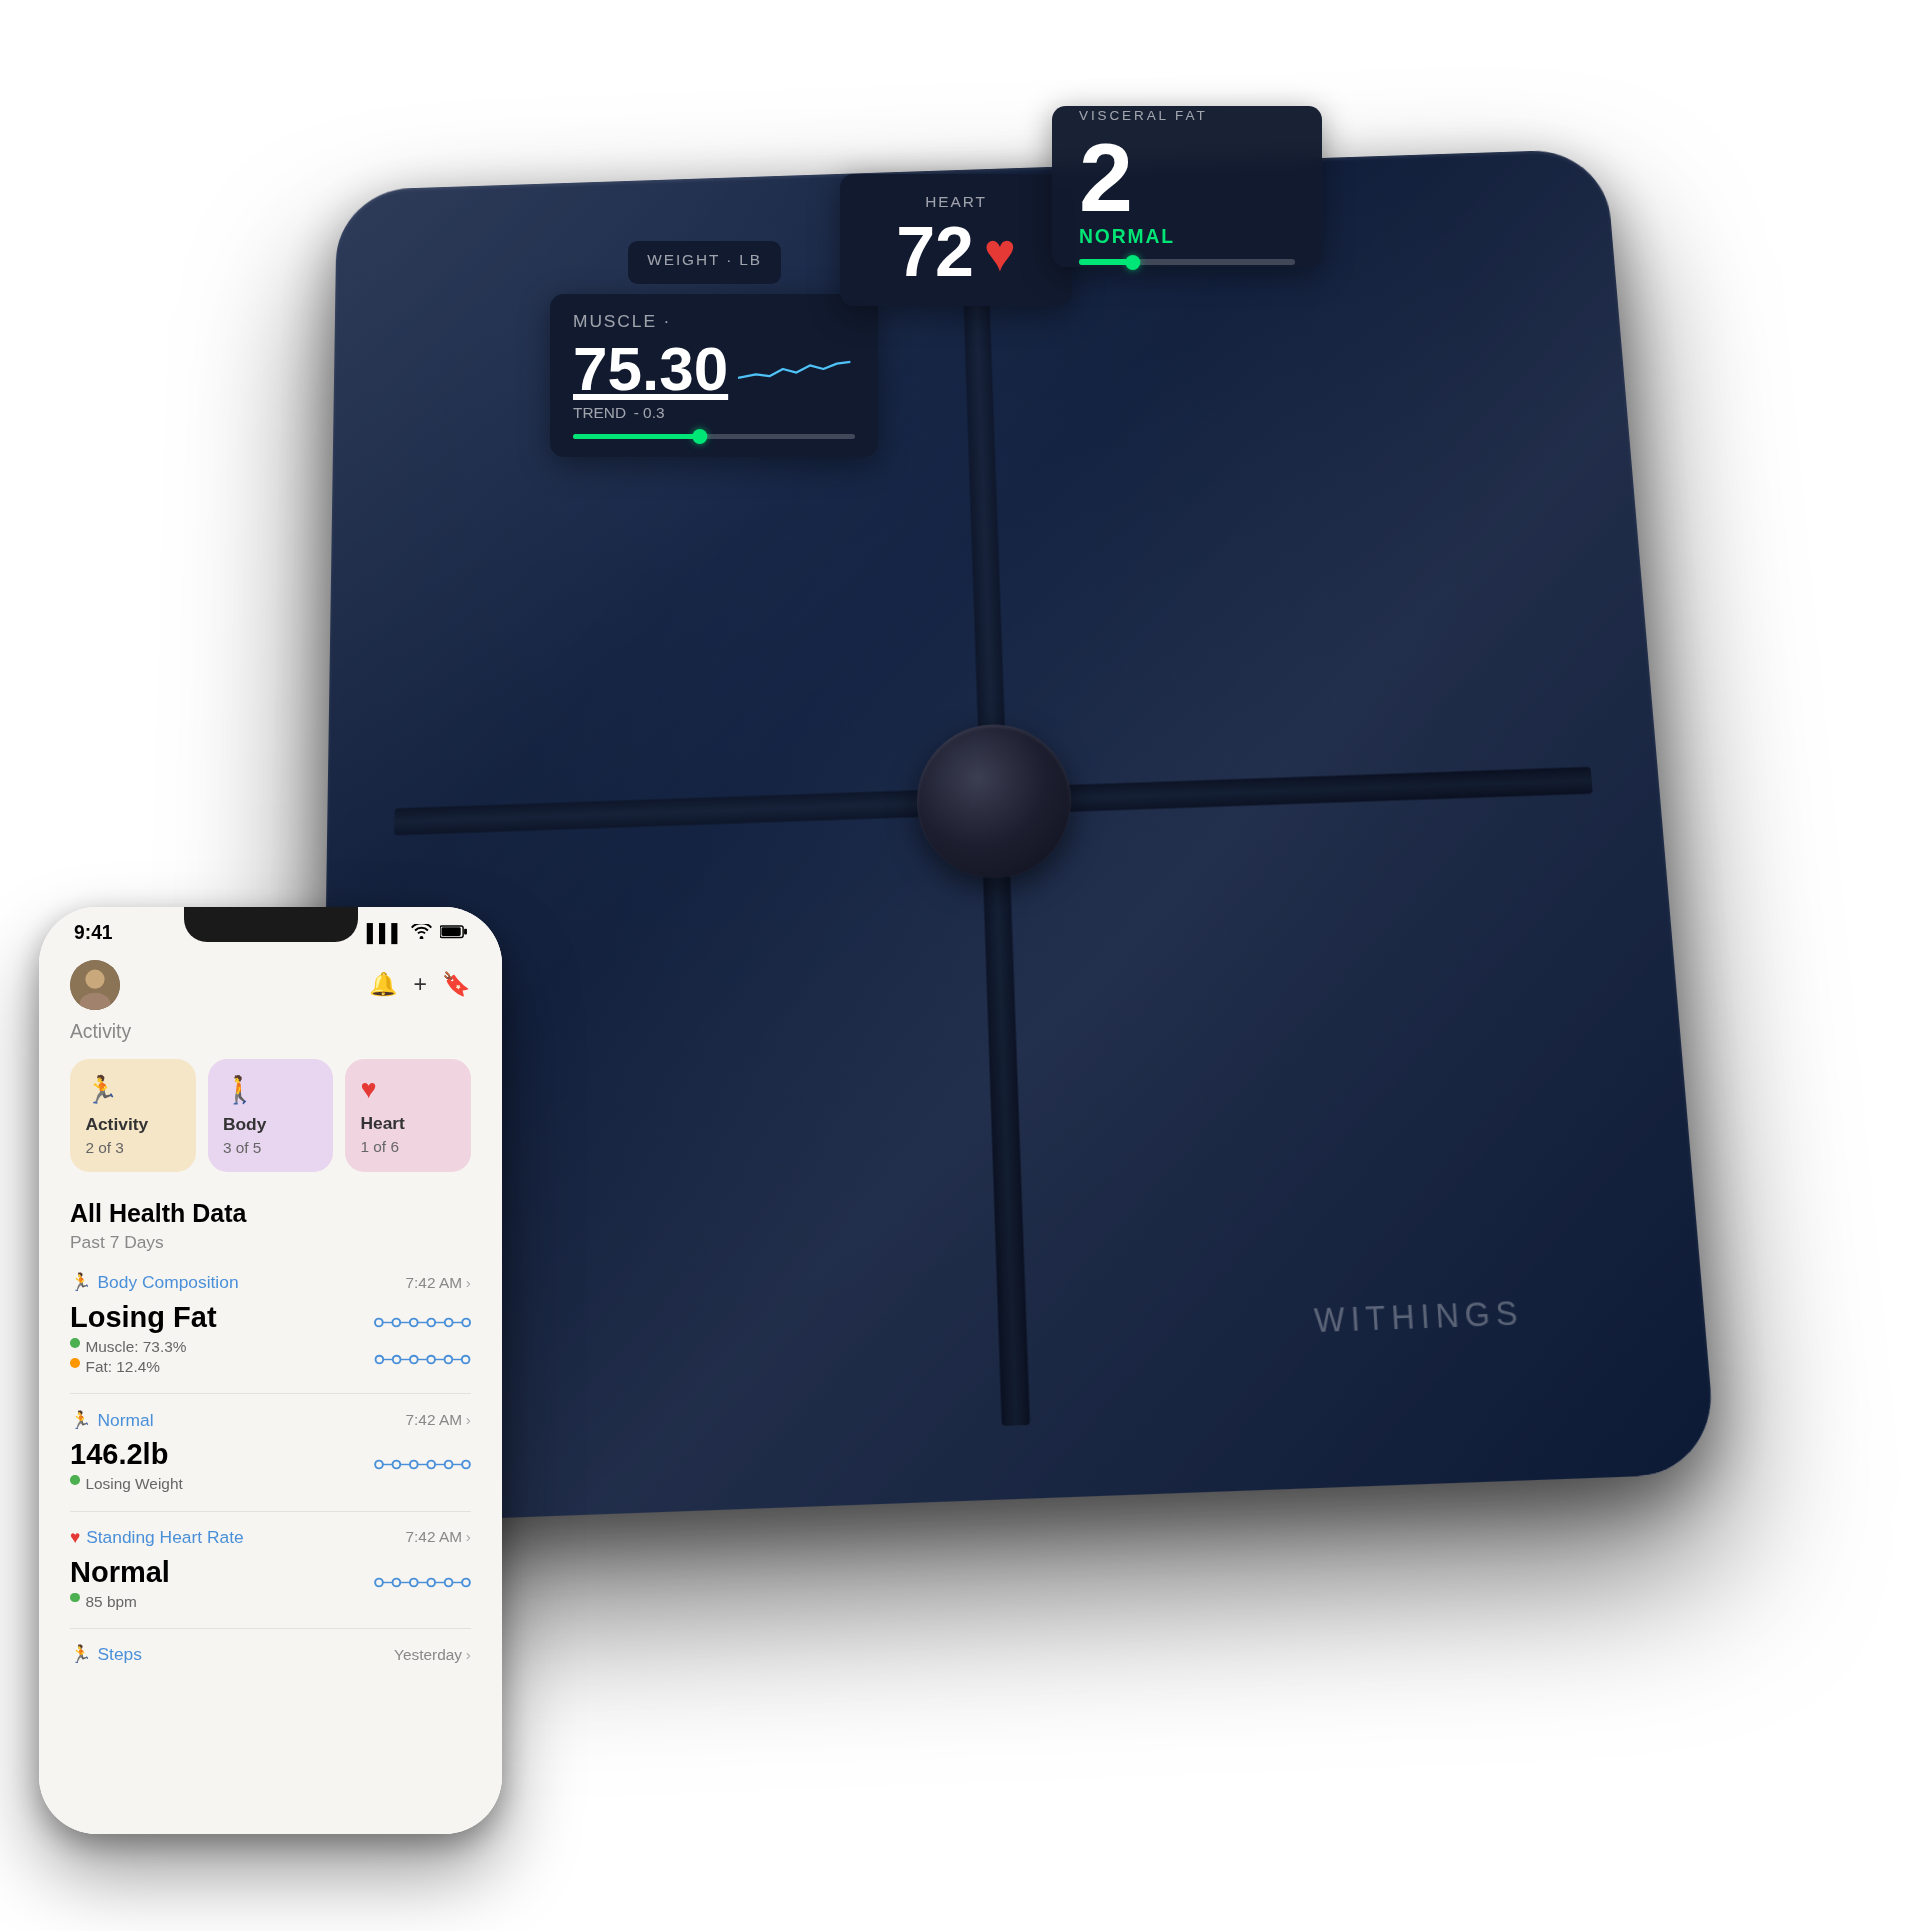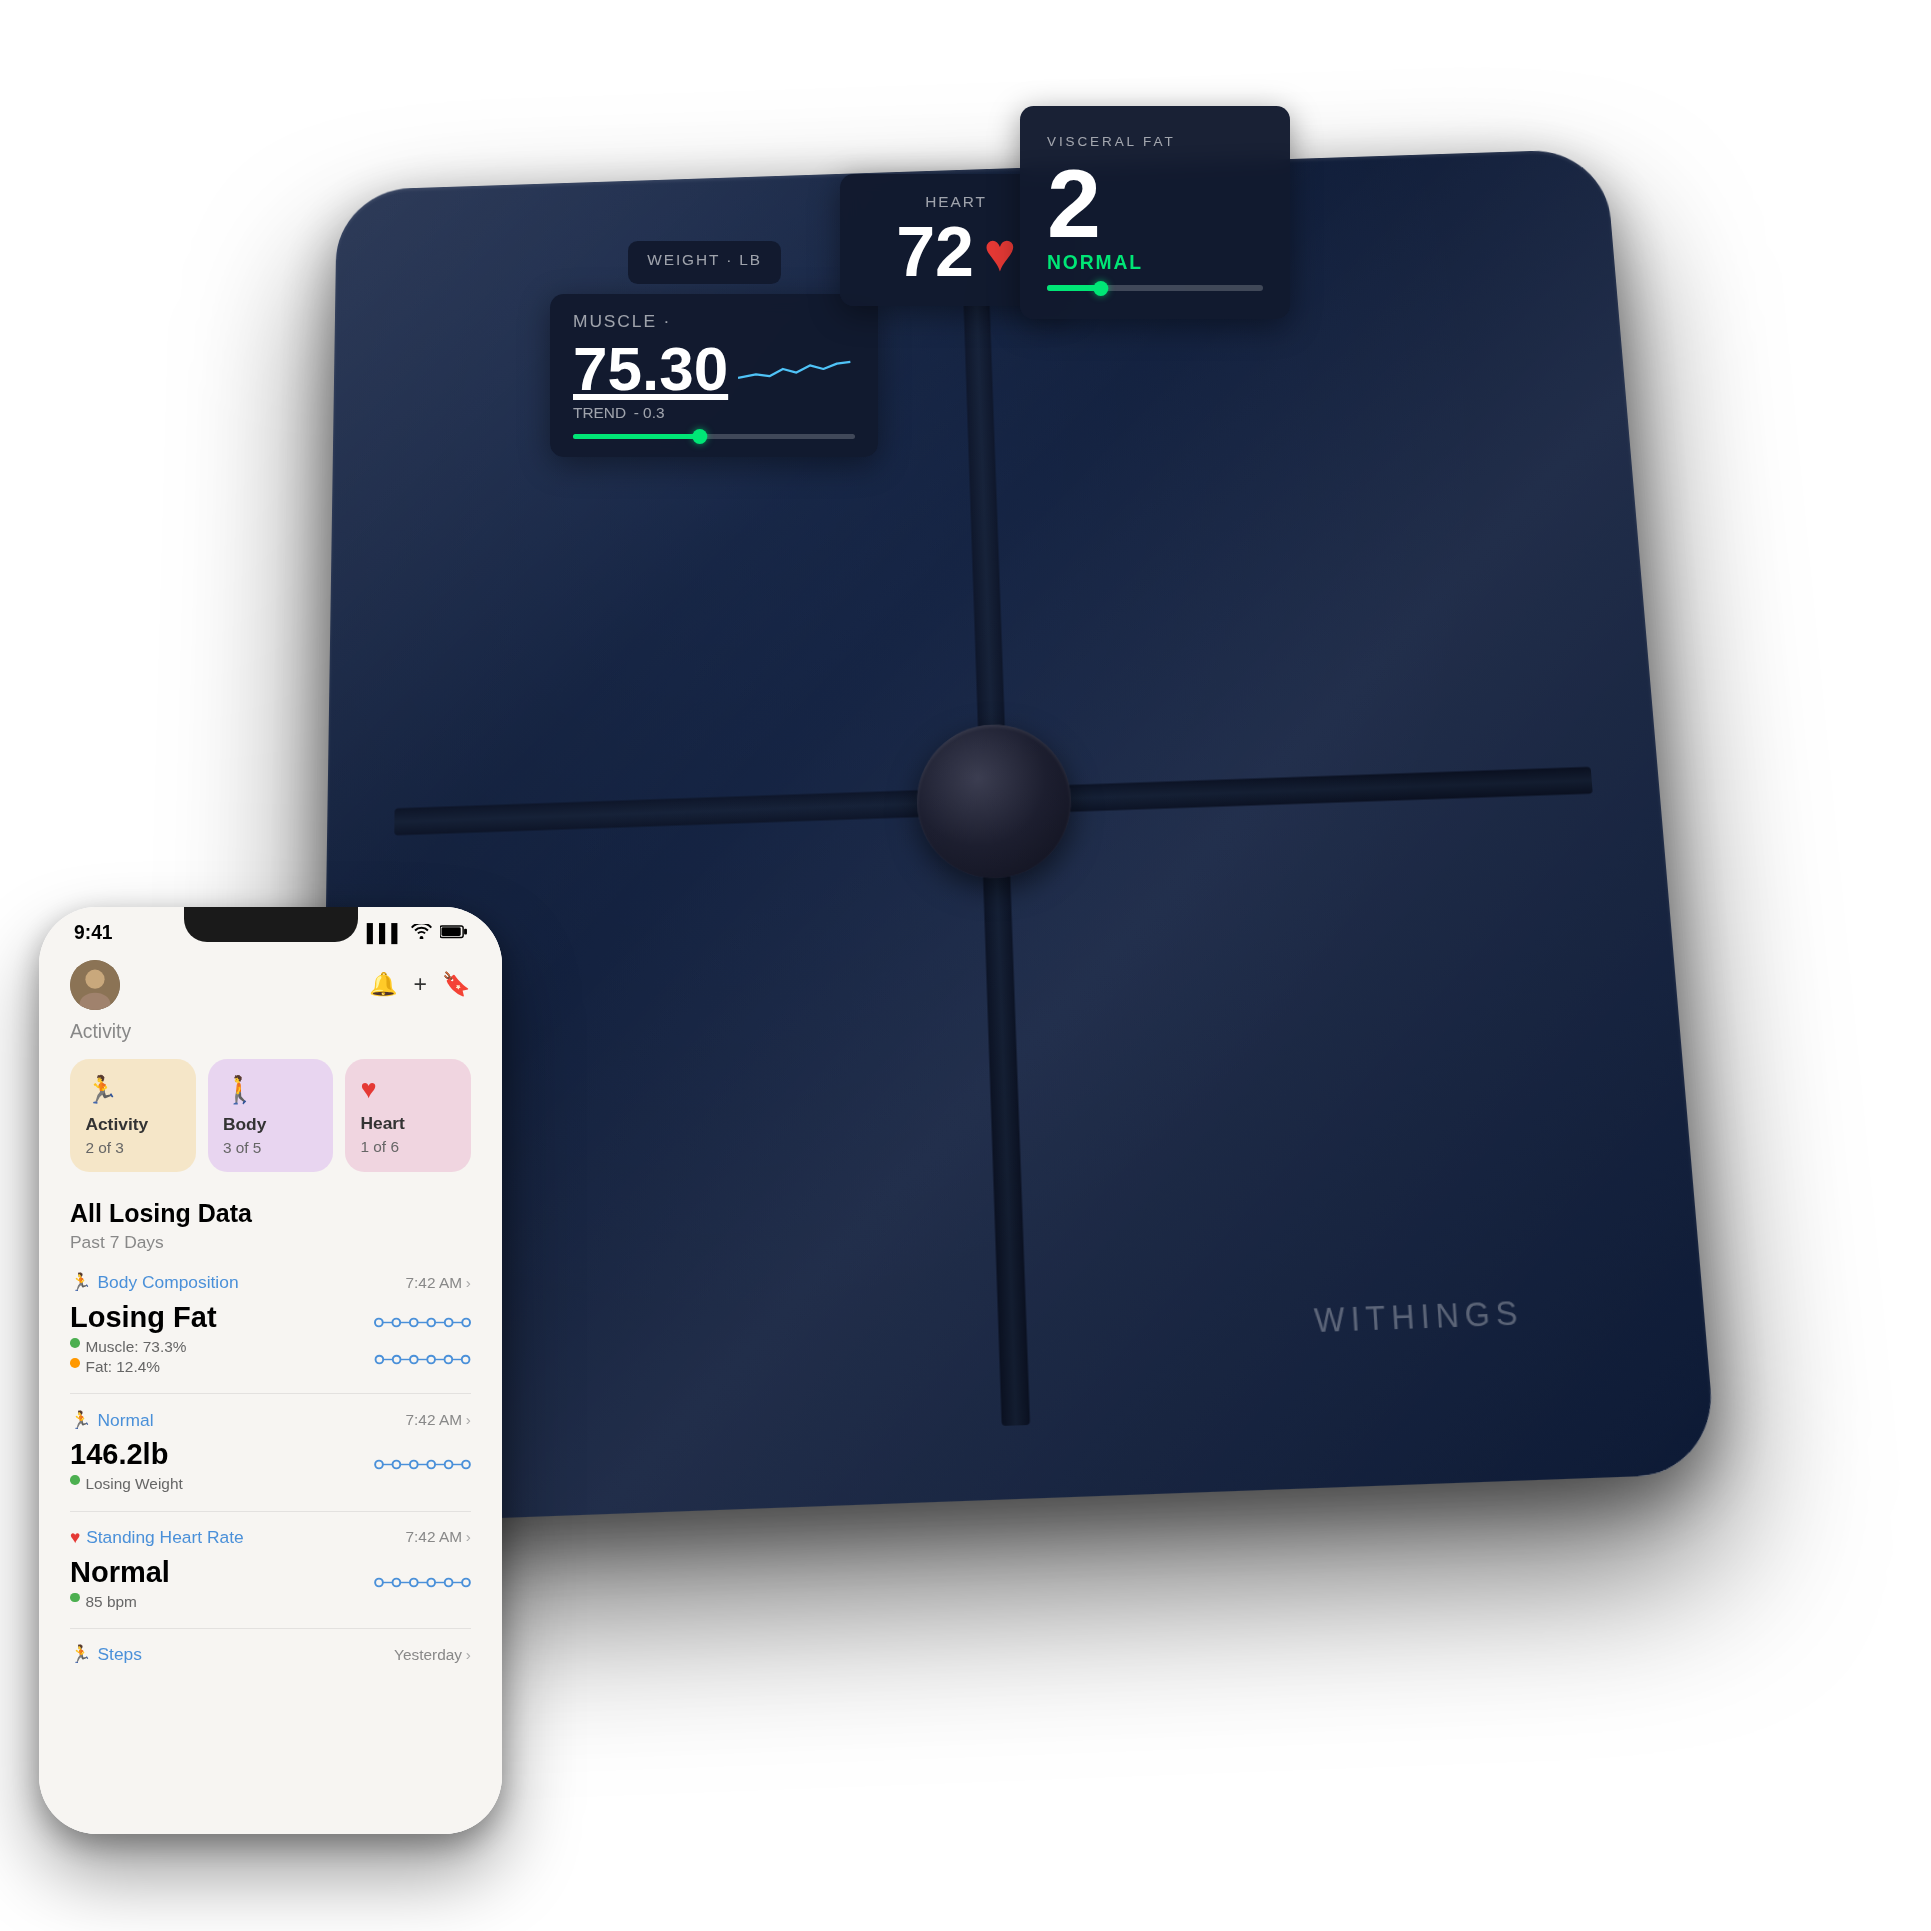--- a/index.html
+++ b/index.html
@@ -426,21 +426,21 @@
 </div>
 
 <div class="data-card" style="position:absolute; top:174px; left:840px; width:232px; z-index:22; background:rgba(18,26,46,0.97); border-radius:13.5px; padding:19.3px 27px;">
   <div class="card-label" style="font-size:15.4px; letter-spacing:1.9px; text-align:center;">HEART</div>
   <div style="display:flex; align-items:center; justify-content:center; gap:9.7px; font-size:70px; font-weight:700; color:white; line-height:1; margin-top:3.9px;">
     <span>72</span>
     <span style="color:#e53935; font-size:54px;">♥</span>
   </div>
 </div>
 
-<div class="data-card" style="position:absolute; top:106px; left:1020px; width:270px; z-index:23; background:rgba(18,26,46,0.97); border-radius:13.5px; padding:28px 27px;">
+<div class="data-card" style="position:absolute; top:106px; left:1052px; width:270px; z-index:23; background:rgba(18,26,46,0.97); border-radius:13.5px; padding:2px 27px;">
   <div class="card-label" style="font-size:13.5px; letter-spacing:2.9px;">VISCERAL FAT</div>
   <div style="font-size:97px; font-weight:700; color:white; line-height:1;">2</div>
   <div style="color:#00e676; font-size:19.3px; font-weight:600; letter-spacing:1.9px;">NORMAL</div>
   <div class="slider-track">
     <div class="slider-fill" style="width:25%;"></div>
     <div class="slider-thumb" style="left:25%;"></div>
   </div>
 </div>
 
 <div class="phone-container">
@@ -498,21 +498,21 @@
             <div class="follow-card-title">Body</div>
             <div class="follow-card-subtitle">3 of 5</div>
           </div>
           <div class="follow-card heart">
             <div class="follow-card-icon" style="color:#e53935;">♥</div>
             <div class="follow-card-title">Heart</div>
             <div class="follow-card-subtitle">1 of 6</div>
           </div>
         </div>
 
-        <div class="section-title">All Losing Data</div>
+        <div class="section-title">All Health Data</div>
         <div class="section-period">Past 7 Days</div>
 
         <div class="health-item">
           <div class="health-item-header">
             <div class="health-item-title">
               <span style="color:#4a90d9;">🏃</span>
               <span>Body Composition</span>
             </div>
             <div class="health-item-time">
               <span>7:42 AM</span>

